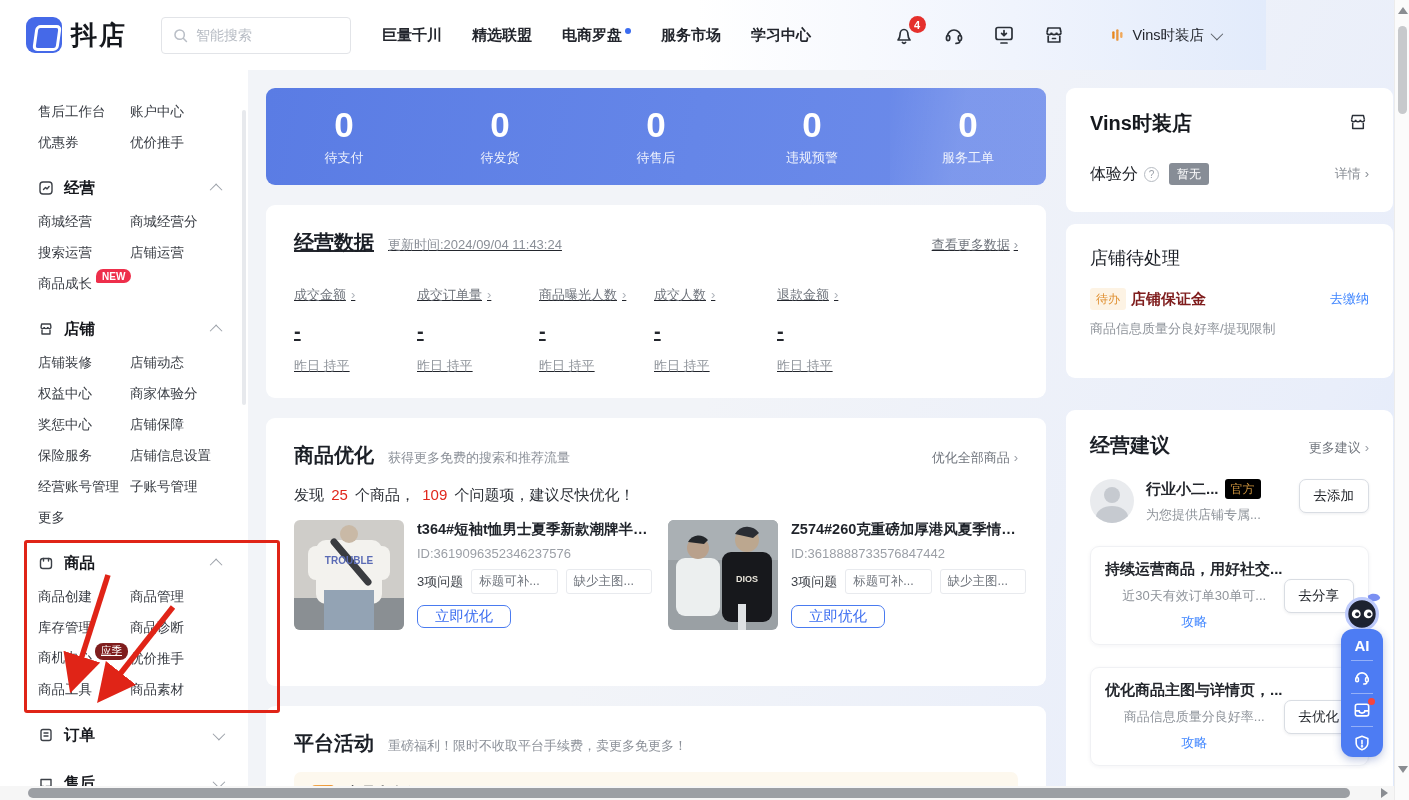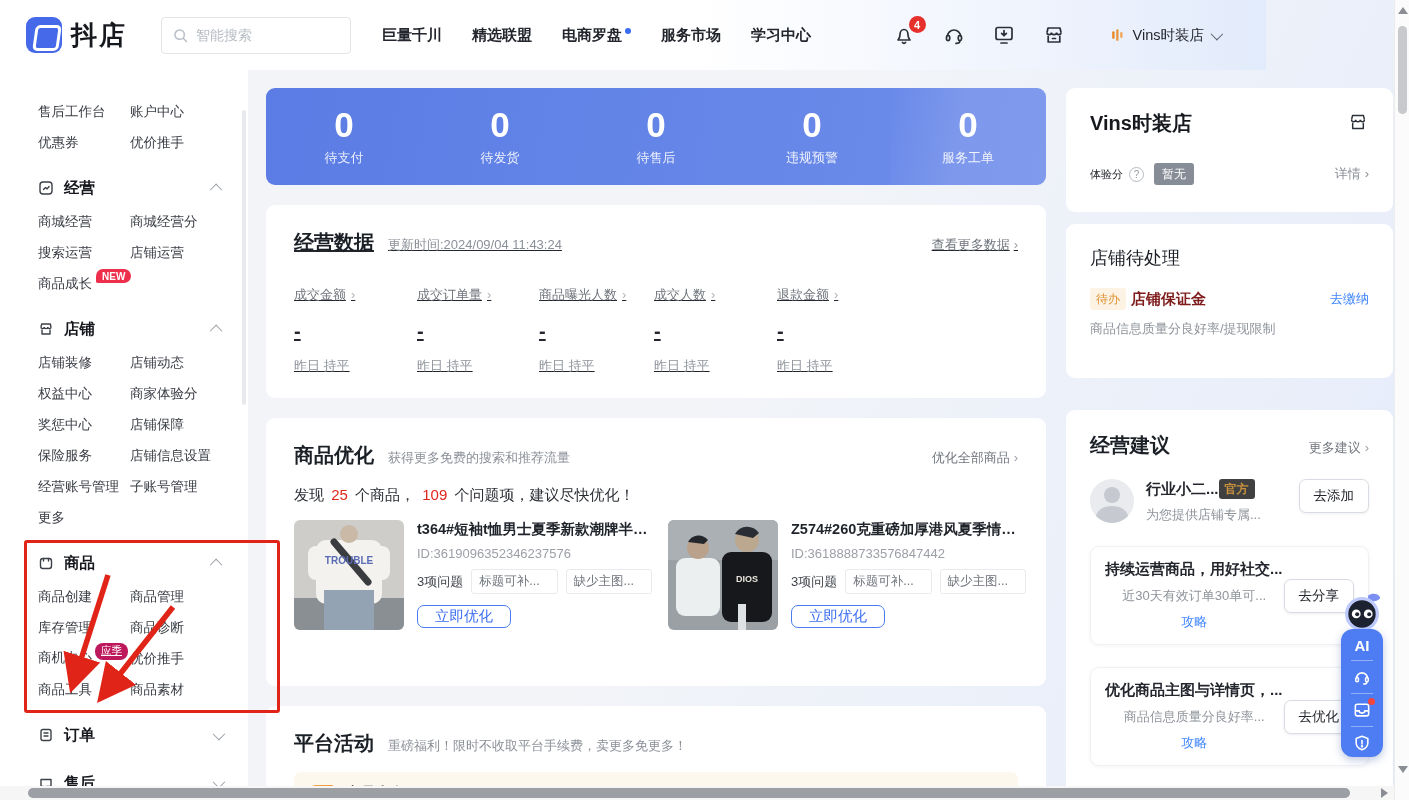--- a/index.html
+++ b/index.html
@@ -42,21 +42,21 @@
   .side-link { font-size:13.5px; color:#383c43; cursor:pointer; white-space:nowrap; }
   .side-link.c1 { width:92px; }
   .side-sec { margin-top:12px; height:36px; display:flex; align-items:center; gap:10px; cursor:pointer; padding-right:26px; }
   .side-sec .sec-title { font-size:15.5px; font-weight:700; color:#16181d; flex:0 0 auto; }
   .side-sec .sec-chev { margin-left:auto; }
   .chev.up { transform:rotate(-135deg) translateY(-2px); border-color:#9ba0a8; }
   .chev.sdown { transform:rotate(45deg) translateY(-2px); border-color:#9ba0a8; }
   .sec-icon svg { width:16px; height:16px; display:block; }
   .pill-new { display:inline-block; margin-left:4px; transform:translateY(-8px); background:#ee2f4b; color:#fff;
             font-size:10px; font-weight:700; padding:1.5px 6px; border-radius:8px 8px 8px 2px; }
-  .pill-season { display:inline-block; margin-left:3px; transform:translateY(-8px); background:#be185d; color:#fff;
+  .pill-season { display:inline-block; margin-left:3px; transform:translateY(-8px); background:#7f1d1d; color:#fff;
             font-size:10.5px; padding:1.5px 6px; border-radius:8px;text-decoration:underline; }
   .side-scrollbar { position:absolute; left:242px; top:40px; width:4px; height:295px; background:#e7e9ed; border-radius:2px; }
 
   
   .anno-box { position:absolute; left:24px; top:540px; width:256px; height:173px; border:3px solid #e02417;
             border-radius:3px; z-index:40; pointer-events:none; }
   .anno-arrows { position:absolute; left:20px; top:535px; z-index:41; pointer-events:none; }
 
   
   .main { position:absolute; left:266px; top:70px; width:780px; height:730px; }
@@ -106,21 +106,21 @@
   .act-link::after { content:"›"; margin-left:4px; }
 
   
   .rightcol { position:absolute; left:1066px; top:70px; width:327px; height:730px; }
   .rcard { position:absolute; left:0; width:327px; background:#fff; border-radius:9px; padding:22px 24px; }
   .shop-card { top:18px; height:124px; }
   .shop-head { display:flex; align-items:center; }
   .shop-name { font-size:20px; font-weight:700; color:#15181d; }
   .shop-ico { margin-left:auto; cursor:pointer; }
   .score-row { display:flex; align-items:center; margin-top:26px; }
-  .score-label { font-size:11px; color:#23262c; }
+  .score-label { font-size:16px; color:#23262c; }
   .help-ico { width:15px; height:15px; border:1px solid #b6bbc2; border-radius:50%; color:#9ba0a8; font-size:10px;
               display:flex; align-items:center; justify-content:center; margin-left:6px; cursor:pointer; }
   .score-badge { margin-left:10px; background:#878d96; color:#fff; font-size:12px; padding:2.5px 8px; border-radius:3px; }
   .score-detail { margin-left:auto; font-size:13px; color:#8b9097; cursor:pointer; }
   .score-detail::after { content:"›"; margin-left:4px; }
 
   .todo-card { top:154px; height:154px; }
   .todo-title { font-size:18px; font-weight:400; color:#1b1f26; }
   .todo-row { display:flex; align-items:center; margin-top:18px; }
   .todo-badge { background:#fdf3e4; color:#df8e2e; font-size:12px; padding:2.5px 6px; border-radius:3px; }
@@ -129,21 +129,21 @@
   .todo-desc { margin-top:10px; font-size:13px; color:#8f949b; }
 
   .adv-card { top:340px; height:390px; }
   .contact { display:flex; margin-top:20px; align-items:flex-start; }
   .avatar { width:44px; height:44px; border-radius:50%; background:#e9ebee; position:relative; overflow:hidden; flex:0 0 auto; }
   .avatar::before { content:""; position:absolute; left:14px; top:8px; width:16px; height:16px; border-radius:50%; background:#c6cad0; }
   .avatar::after { content:""; position:absolute; left:6px; top:27px; width:32px; height:22px; border-radius:50% 50% 0 0; background:#c6cad0; }
   .contact-body { margin-left:12px; flex:1; min-width:0; }
   .contact-line { display:flex; align-items:center; }
   .contact-name { font-size:15px; font-weight:700; color:#23262c; white-space:nowrap; }
-  .official { background:#404040; color:#c9913d; font-size:12px; padding:1.5px 6px; border-radius:3px;font-weight:bold; }
+  .official { margin-left:6px; background:#000000; color:#c9913d; font-size:12px; padding:1.5px 6px; border-radius:3px; }
   .contact-desc { margin-top:7px; font-size:13px; color:#8f949b; white-space:nowrap; }
   .ghost-btn { border:1px solid #d9dde3; background:#fff; border-radius:7px; padding:7px 14px; font-size:13.5px;
                color:#23262c; cursor:pointer; white-space:nowrap; box-shadow:0 1px 3px rgba(30,40,70,.08); font-family:inherit; }
   .contact .ghost-btn { margin-left:8px; }
   .adv-item { margin-top:22px; border:1px solid #f0f1f4; border-radius:9px; padding:13px 14px; display:flex; align-items:center;
               box-shadow:0 1px 4px rgba(30,40,70,.05); }
   .adv-body { flex:1; min-width:0; }
   .adv-title { font-size:15px; font-weight:700; color:#23262c; white-space:nowrap; overflow:hidden; }
   .adv-line { margin-top:8px; display:flex; align-items:center; gap:8px;flex-direction:column; }
   .adv-desc { font-size:13px; color:#8f949b; white-space:nowrap; }

